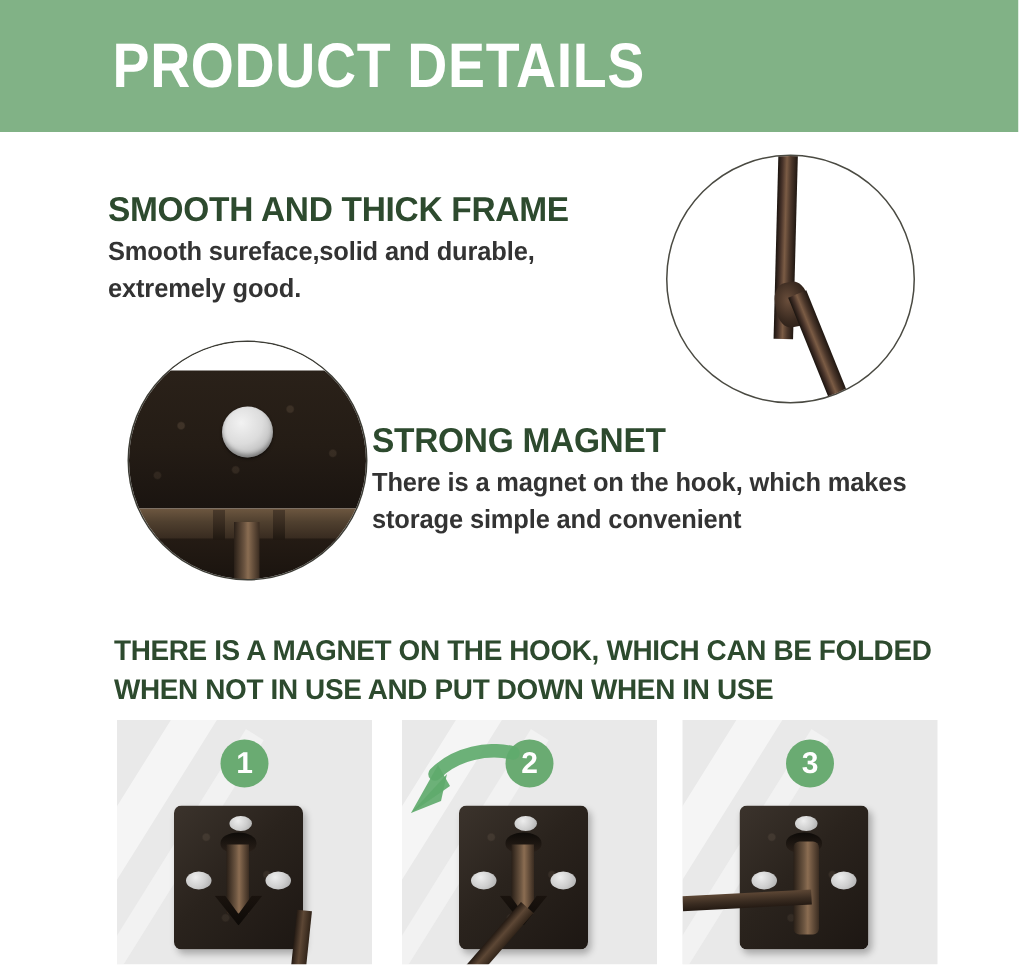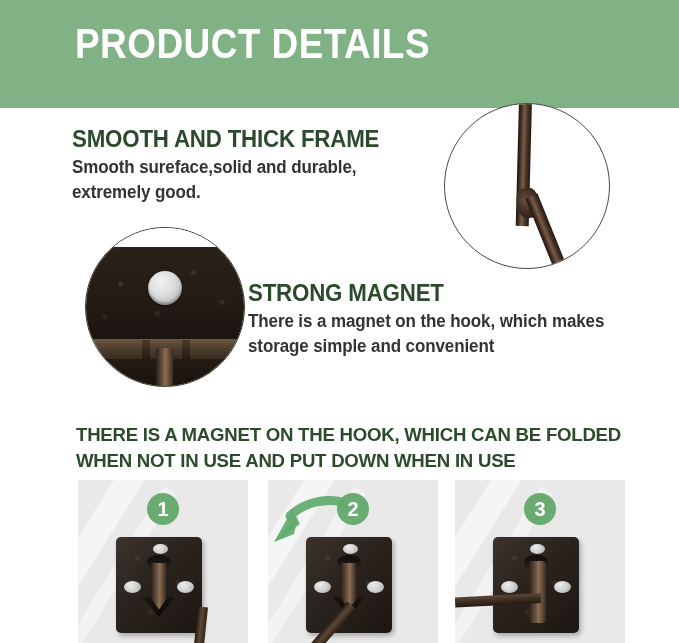--- a/index.html
+++ b/index.html
@@ -15,21 +15,21 @@
     font-family: "Liberation Sans", sans-serif;
     -webkit-font-smoothing: antialiased;
   }
 
   
   .banner {
     position: absolute;
     left: 0;
     top: 0;
     width: 679px;
-    height: 108px;
+    height: 88px;
     background: #81b286;
     box-sizing: border-box;
   }
   .banner-title {
     position: absolute;
     left: 75px;
     top: 19px;
     font-size: 42px;
     line-height: 50px;
     font-weight: bold;

